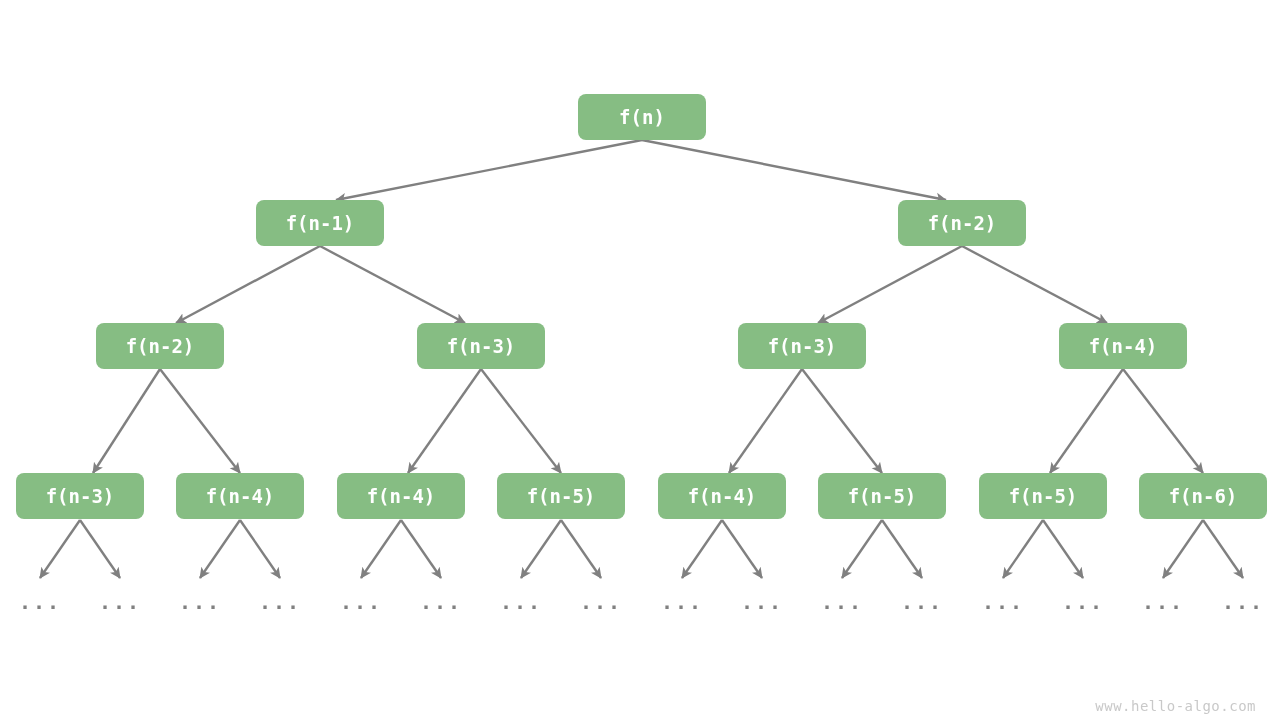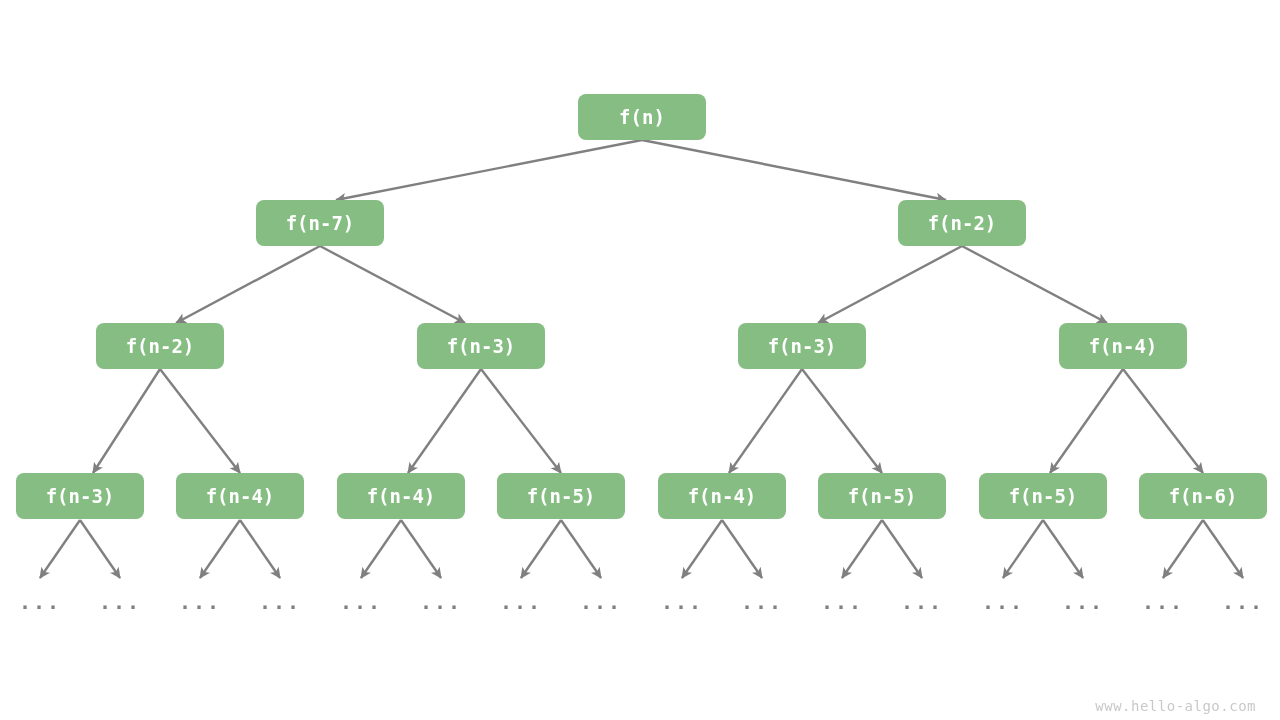--- a/index.html
+++ b/index.html
@@ -106,21 +106,21 @@
         <line x1="882" y1="504" x2="922" y2="562" stroke="#808080" stroke-width="2.4" marker-end="url(#arrowhead)"></line>
         <line x1="1043" y1="504" x2="1003" y2="562" stroke="#808080" stroke-width="2.4" marker-end="url(#arrowhead)"></line>
         <line x1="1043" y1="504" x2="1083" y2="562" stroke="#808080" stroke-width="2.4" marker-end="url(#arrowhead)"></line>
         <line x1="1203" y1="504" x2="1163" y2="562" stroke="#808080" stroke-width="2.4" marker-end="url(#arrowhead)"></line>
         <line x1="1203" y1="504" x2="1243" y2="562" stroke="#808080" stroke-width="2.4" marker-end="url(#arrowhead)"></line>
       </g>
   </svg>
 
   <div id="nodes-layer">
       <div class="node" style="left: 578px; top: 78px; width: 128px; height: 46px; background: rgb(134, 189, 131); color: rgb(255, 255, 255);">f(n)</div>
-      <div class="node" style="left: 256px; top: 184px; width: 128px; height: 46px; background: rgb(134, 189, 131); color: rgb(255, 255, 255);">f(n-7)</div>
+      <div class="node" style="left: 256px; top: 184px; width: 128px; height: 46px; background: rgb(134, 189, 131); color: rgb(255, 255, 255);">f(n-1)</div>
       <div class="node" style="left: 898px; top: 184px; width: 128px; height: 46px; background: rgb(134, 189, 131); color: rgb(255, 255, 255);">f(n-2)</div>
       <div class="node" style="left: 96px; top: 307px; width: 128px; height: 46px; background: rgb(134, 189, 131); color: rgb(255, 255, 255);">f(n-2)</div>
       <div class="node" style="left: 417px; top: 307px; width: 128px; height: 46px; background: rgb(134, 189, 131); color: rgb(255, 255, 255);">f(n-3)</div>
       <div class="node" style="left: 738px; top: 307px; width: 128px; height: 46px; background: rgb(134, 189, 131); color: rgb(255, 255, 255);">f(n-3)</div>
       <div class="node" style="left: 1059px; top: 307px; width: 128px; height: 46px; background: rgb(134, 189, 131); color: rgb(255, 255, 255);">f(n-4)</div>
       <div class="node" style="left: 16px; top: 457px; width: 128px; height: 46px; background: rgb(134, 189, 131); color: rgb(255, 255, 255);">f(n-3)</div>
       <div class="node" style="left: 176px; top: 457px; width: 128px; height: 46px; background: rgb(134, 189, 131); color: rgb(255, 255, 255);">f(n-4)</div>
       <div class="node" style="left: 337px; top: 457px; width: 128px; height: 46px; background: rgb(134, 189, 131); color: rgb(255, 255, 255);">f(n-4)</div>
       <div class="node" style="left: 497px; top: 457px; width: 128px; height: 46px; background: rgb(134, 189, 131); color: rgb(255, 255, 255);">f(n-5)</div>
       <div class="node" style="left: 658px; top: 457px; width: 128px; height: 46px; background: rgb(134, 189, 131); color: rgb(255, 255, 255);">f(n-4)</div>

